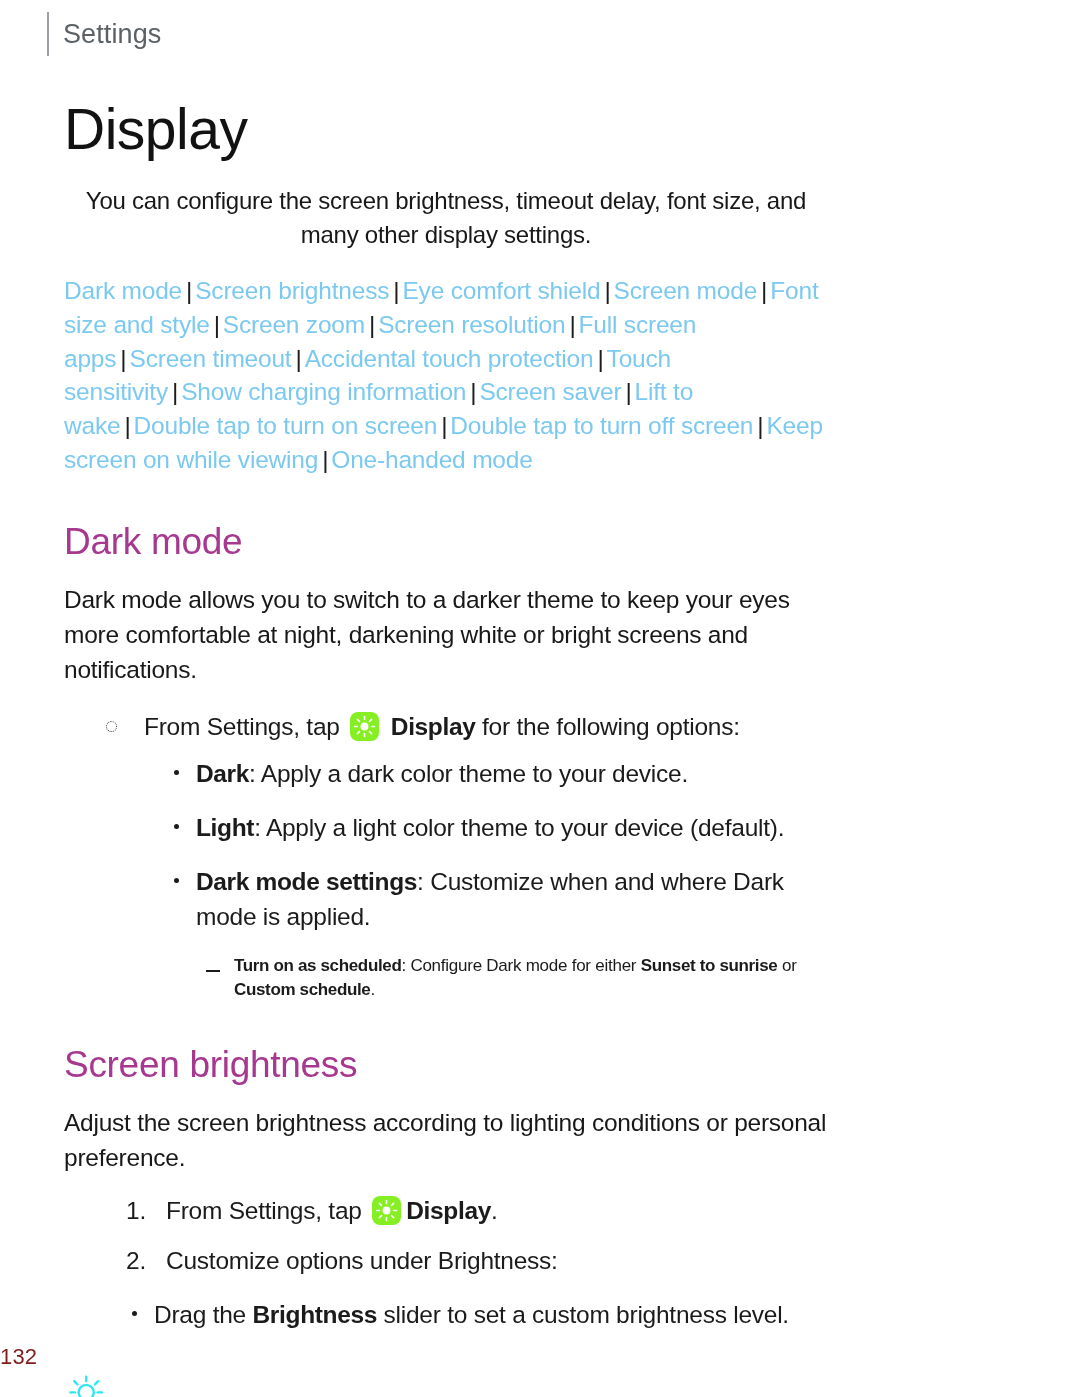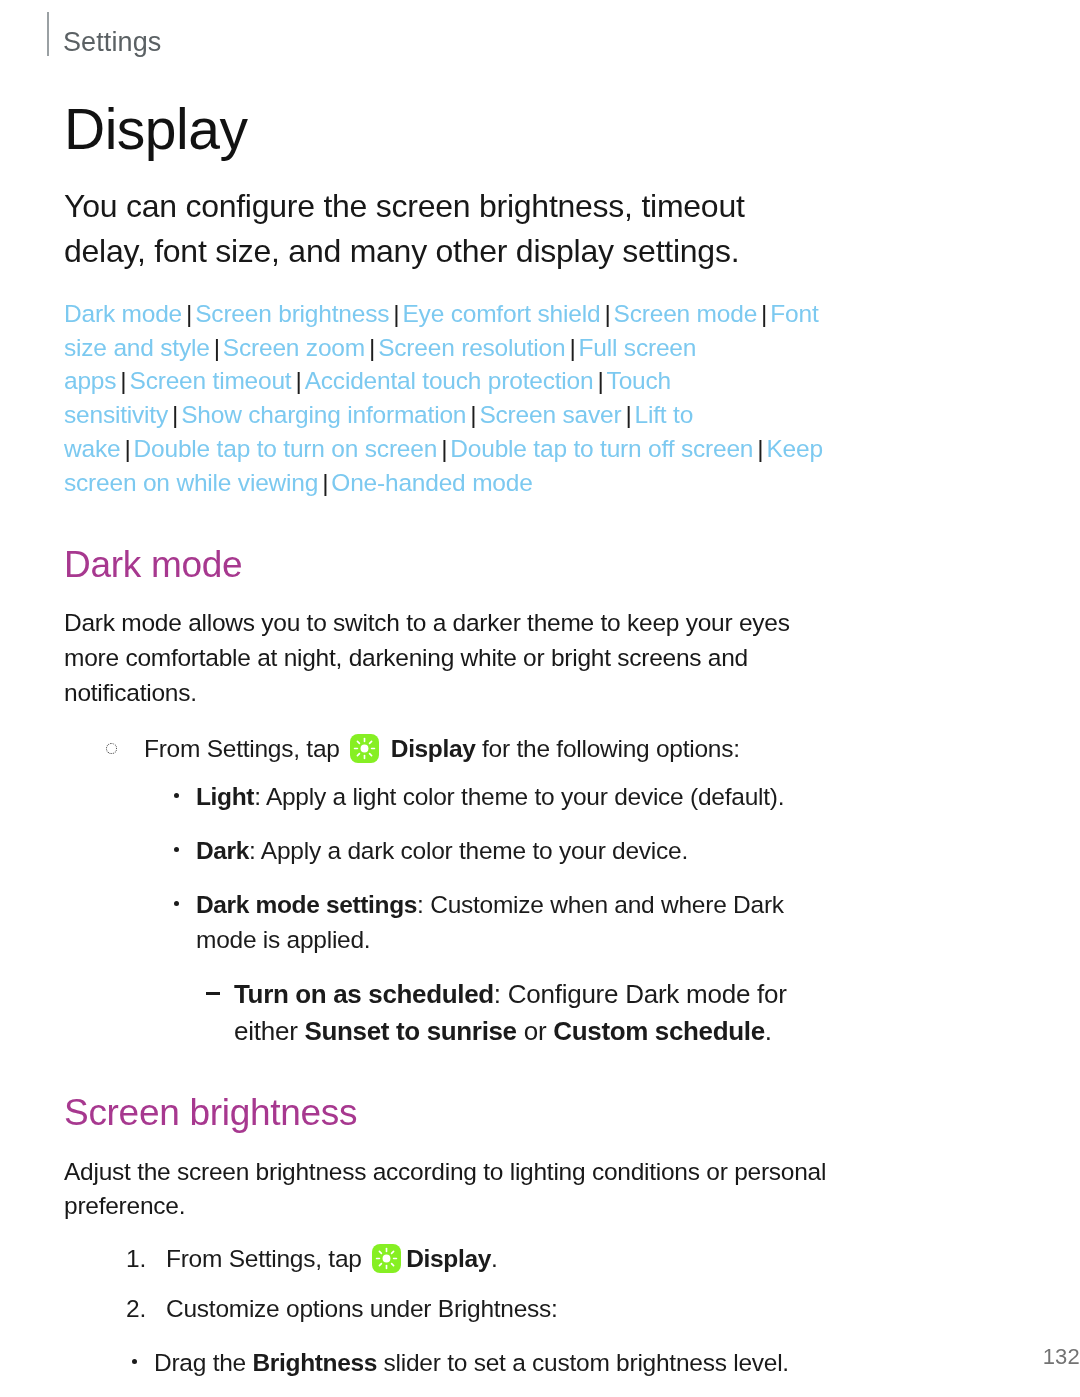--- a/index.html
+++ b/index.html
@@ -30,21 +30,20 @@
     width: 2px;
     background: #9aa0a3;
     margin-right: 14px;
   }
   .header-label {
     font-size: 27px;
     line-height: 44px;
     color: #5b6164;
     font-weight: 400;
     letter-spacing: .1px;
-    margin-top: 8px;
   }
 
   
   .page {
     position: absolute;
     left: 0;
     top: 12px;
     width: 890px;
     padding: 0 62px 0 64px;
     box-sizing: border-box;
@@ -55,25 +54,26 @@
     padding-top: 88px;
     font-size: 57px;
     font-weight: 400;
     letter-spacing: -0.5px;
     color: #121212;
     line-height: 1.05;
   }
 
   p.intro {
     margin: 24px 0 0 0;
-    font-size: 32px;
+    font-size: 24px;
     line-height: 1.42;
     color: #181818;
     max-width: 930px;
     letter-spacing: -0.25px;
+    text-align: center;
   }
 
   
   .link-strip {
     margin-top: 22px;
     font-size: 24.5px;
     line-height: 1.38;
     color: #7cc9f0;
     max-width: 948px;
     letter-spacing: -0.2px;
@@ -156,21 +156,21 @@
     background: #1b1b1b;
   }
 
   .dashes {
     margin: 19px 0 0 0;
     padding-left: 100px;
   }
   .dash-item {
     position: relative;
     padding-left: 28px;
-    font-size: 26px;
+    font-size: 17px;
     line-height: 1.42;
     letter-spacing: -0.25px;
   }
   .dash-item .dash {
     position: absolute;
     left: 0;
     top: 16px;
     width: 14px;
     height: 2.4px;
     background: #1b1b1b;
@@ -234,23 +234,23 @@
   }
   .tip-label { font-weight: 700; margin-right: 9px; letter-spacing: -0.2px;}
   .tip-text { color: #181818; }
 
   
   .folio {
     position: absolute;
     left: 0;
     top: 1344px;
     width: 1080px;
-    text-align: right;
+    text-align: left;
     font-size: 22px;
-    color: #737373;
+    color: #7f1d1d;
     letter-spacing: .2px;
   }
 </style>
 </head>
 <body>
 
 <div class="running-header">
   <div class="header-rule"></div>
   <div class="header-label">Settings</div>
 </div>
@@ -284,22 +284,22 @@
               <line x1="4.6" y1="19.4" x2="6.7" y2="17.3"></line>
               <line x1="17.3" y1="6.7" x2="19.4" y2="4.6"></line>
             </g>
           </svg>
         </span>
         <strong>Display</strong>
         <span>for the following options:</span>
       </div>
 
       <div class="bullets" id="dm-options">
+          <div class="bullet-item"><span class="dot"></span><strong>Dark</strong><span>: Apply a dark color theme to your device.</span></div>
           <div class="bullet-item"><span class="dot"></span><strong>Light</strong><span>: Apply a light color theme to your device (default).</span></div>
-          <div class="bullet-item"><span class="dot"></span><strong>Dark</strong><span>: Apply a dark color theme to your device.</span></div>
           <div class="bullet-item"><span class="dot"></span><strong>Dark mode settings</strong><span>: Customize when and where Dark mode is applied.</span></div>
         </div>
 
       <div class="dashes">
         <div class="dash-item">
           <span class="dash"></span>
           <strong>Turn on as scheduled</strong><span>: Configure Dark mode for either </span><strong>Sunset to sunrise</strong><span> or </span><strong>Custom schedule</strong><span>.</span>
         </div>
       </div>
     </div>

